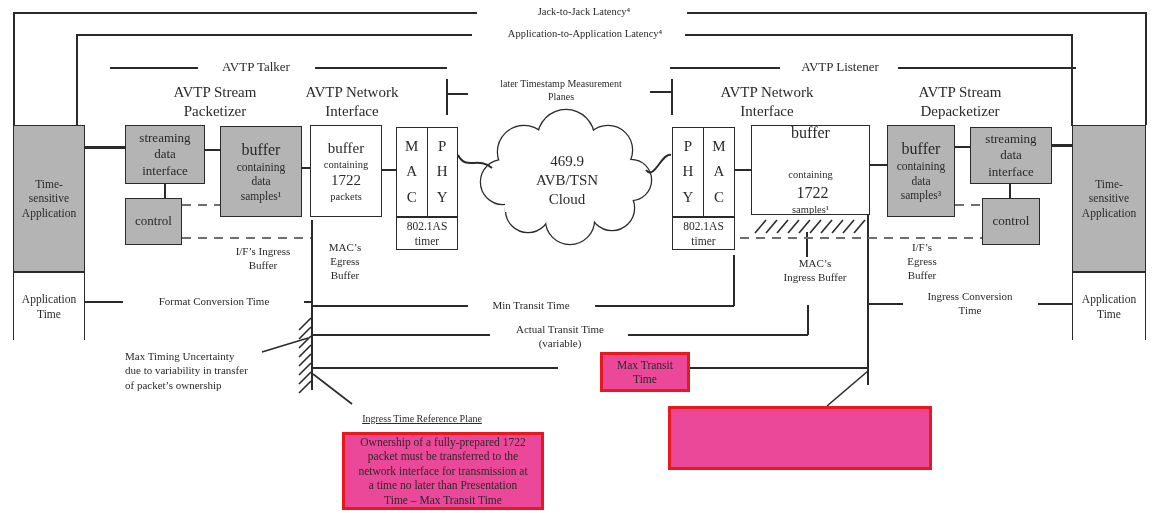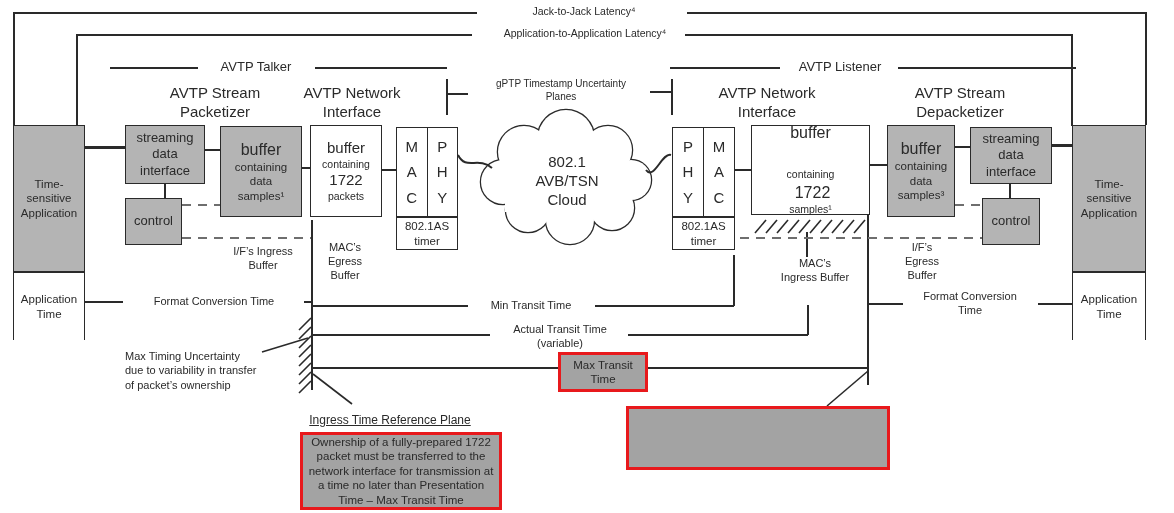--- a/index.html
+++ b/index.html
@@ -1,29 +1,29 @@
 <!DOCTYPE html>
 <html style="--box-gray: #b4b4b4; --accent-red: #e8191c;"><head>
 <meta charset="utf-8">
 <style>
   :root { --box-gray:#b4b4b4; --accent-red:#e8191c; --ink:#2a2a2a; }
   html,body { margin:0; padding:0; background:#fff; }
   .stage {
     position:relative; width:1174px; height:513px; background:#fff; overflow:hidden;
-    font-family:Liberation Sans, sans-serif; color:var(--ink);
+    font-family:Liberation Serif, serif; color:var(--ink);
   }
   .ln { position:absolute; background:var(--ink); }
   .dash { background:repeating-linear-gradient(90deg,#6e6e6e 0 9px, transparent 9px 16px); }
   .box {
     position:absolute; box-sizing:border-box; border:1.5px solid var(--ink); background:#fff;
     display:flex; flex-direction:column; align-items:center; justify-content:center;
     text-align:center; white-space:pre-line; line-height:1.25;
   }
   .gray { background:var(--box-gray); }
-  .redbox { border:3px solid var(--accent-red); background:#a3a3a3; }
+  .redbox { border:3px solid var(--accent-red); background:#ec4899;margin-left:42px; }
   .open-bottom { border-bottom:none; }
   .row { flex-direction:row; padding:0; }
   .cell { flex:1; height:100%; display:flex; align-items:center; justify-content:center;
           white-space:pre-line; line-height:1.7; }
   .lbl { position:absolute; transform:translateX(-50%); text-align:center;
          white-space:pre-line; line-height:1.27; }
   .lbl-left { position:absolute; text-align:left; white-space:pre-line; line-height:1.3; }
   .underline { text-decoration:underline; }
   svg.overlay { position:absolute; left:0; top:0; }
 </style>
@@ -129,21 +129,21 @@
     <line x1="262" y1="352" x2="308" y2="338" stroke="#2a2a2a" stroke-width="1.6"></line>
     <line x1="313" y1="374" x2="352" y2="404" stroke="#2a2a2a" stroke-width="1.6"></line>
     <line x1="827" y1="406" x2="868" y2="371" stroke="#2a2a2a" stroke-width="1.6"></line>
   </svg>
 
   <div class="lbl" style="left:584px;top:5px;font-size:10.5px">Jack-to-Jack Latency⁴</div>
   <div class="lbl" style="left:585px;top:27px;font-size:10.5px">Application-to-Application Latency⁴</div>
 
   <div class="lbl" style="left:256px;top:59px;font-size:13px">AVTP Talker</div>
   <div class="lbl" style="left:840px;top:59px;font-size:13px">AVTP Listener</div>
-  <div class="lbl" style="left:561px;top:78px;font-size:10px">gPTP Timestamp Uncertainty
+  <div class="lbl" style="left:561px;top:78px;font-size:10px">later Timestamp Measurement
 Planes</div>
   <div class="lbl" style="left:215px;top:83px;font-size:15px;width:130px">AVTP Stream Packetizer</div>
   <div class="lbl" style="left:352px;top:83px;font-size:15px;width:122px">AVTP Network Interface</div>
   <div class="lbl" style="left:767px;top:83px;font-size:15px;width:122px">AVTP Network Interface</div>
   <div class="lbl" style="left:960px;top:83px;font-size:15px;width:135px">AVTP Stream Depacketizer</div>
 
   <div class="box gray" style="left:13px;top:125px;width:72px;height:147px;font-size:11.5px">Time-
 sensitive
 Application</div>
   <div class="box open-bottom" style="left:13px;top:272px;width:72px;height:68px;font-size:11.5px">Application
@@ -174,21 +174,21 @@
     <div class="cell" style="border-right:1.5px solid var(--ink)">M
 A
 C</div>
     <div class="cell">P
 H
 Y</div>
   </div>
   <div class="box" style="left:396px;top:217px;width:62px;height:33px;font-size:11.5px">802.1AS
 timer</div>
 
-  <div class="lbl" style="left:567px;top:152px;font-size:15px">802.1
+  <div class="lbl" style="left:567px;top:152px;font-size:15px">469.9
 AVB/TSN
 Cloud</div>
 
   <div class="box row" style="left:672px;top:127px;width:63px;height:90px;font-size:15px">
     <div class="cell" style="border-right:1.5px solid var(--ink)">P
 H
 Y</div>
     <div class="cell">M
 A
 C</div>
@@ -222,29 +222,29 @@
   <div class="lbl" style="left:815px;top:257px;font-size:11px">MAC’s
 Ingress Buffer</div>
   <div class="lbl" style="left:922px;top:241px;font-size:11px">I/F’s
 Egress
 Buffer</div>
 
   <div class="lbl" style="left:214px;top:295px;font-size:11px">Format Conversion Time</div>
   <div class="lbl" style="left:531px;top:299px;font-size:11px">Min Transit Time</div>
   <div class="lbl" style="left:560px;top:323px;font-size:11px">Actual Transit Time
 (variable)</div>
-  <div class="lbl" style="left:970px;top:290px;font-size:11px">Format Conversion
+  <div class="lbl" style="left:970px;top:290px;font-size:11px">Ingress Conversion
 Time</div>
   <div class="box redbox" style="left:558px;top:352px;width:90px;height:40px;font-size:11.5px">Max Transit
 Time</div>
   <div class="lbl-left" style="left:125px;top:349px;font-size:11px">Max Timing Uncertainty
 due to variability in transfer
 of packet’s ownership</div>
 
-  <div class="lbl underline" style="left:390px;top:413px;font-size:12px">Ingress Time Reference Plane</div>
+  <div class="lbl underline" style="left:422px;top:413px;font-size:10px">Ingress Time Reference Plane</div>
   <div class="box redbox" style="left:300px;top:432px;width:202px;height:78px;font-size:11.5px">Ownership of a fully-prepared 1722
 packet must be transferred to the
 network interface for transmission at
 a time no later than Presentation
 Time – Max Transit Time</div>
   <div class="box redbox" style="left:626px;top:406px;width:264px;height:64px">
   </div>
 
 </div>
 

